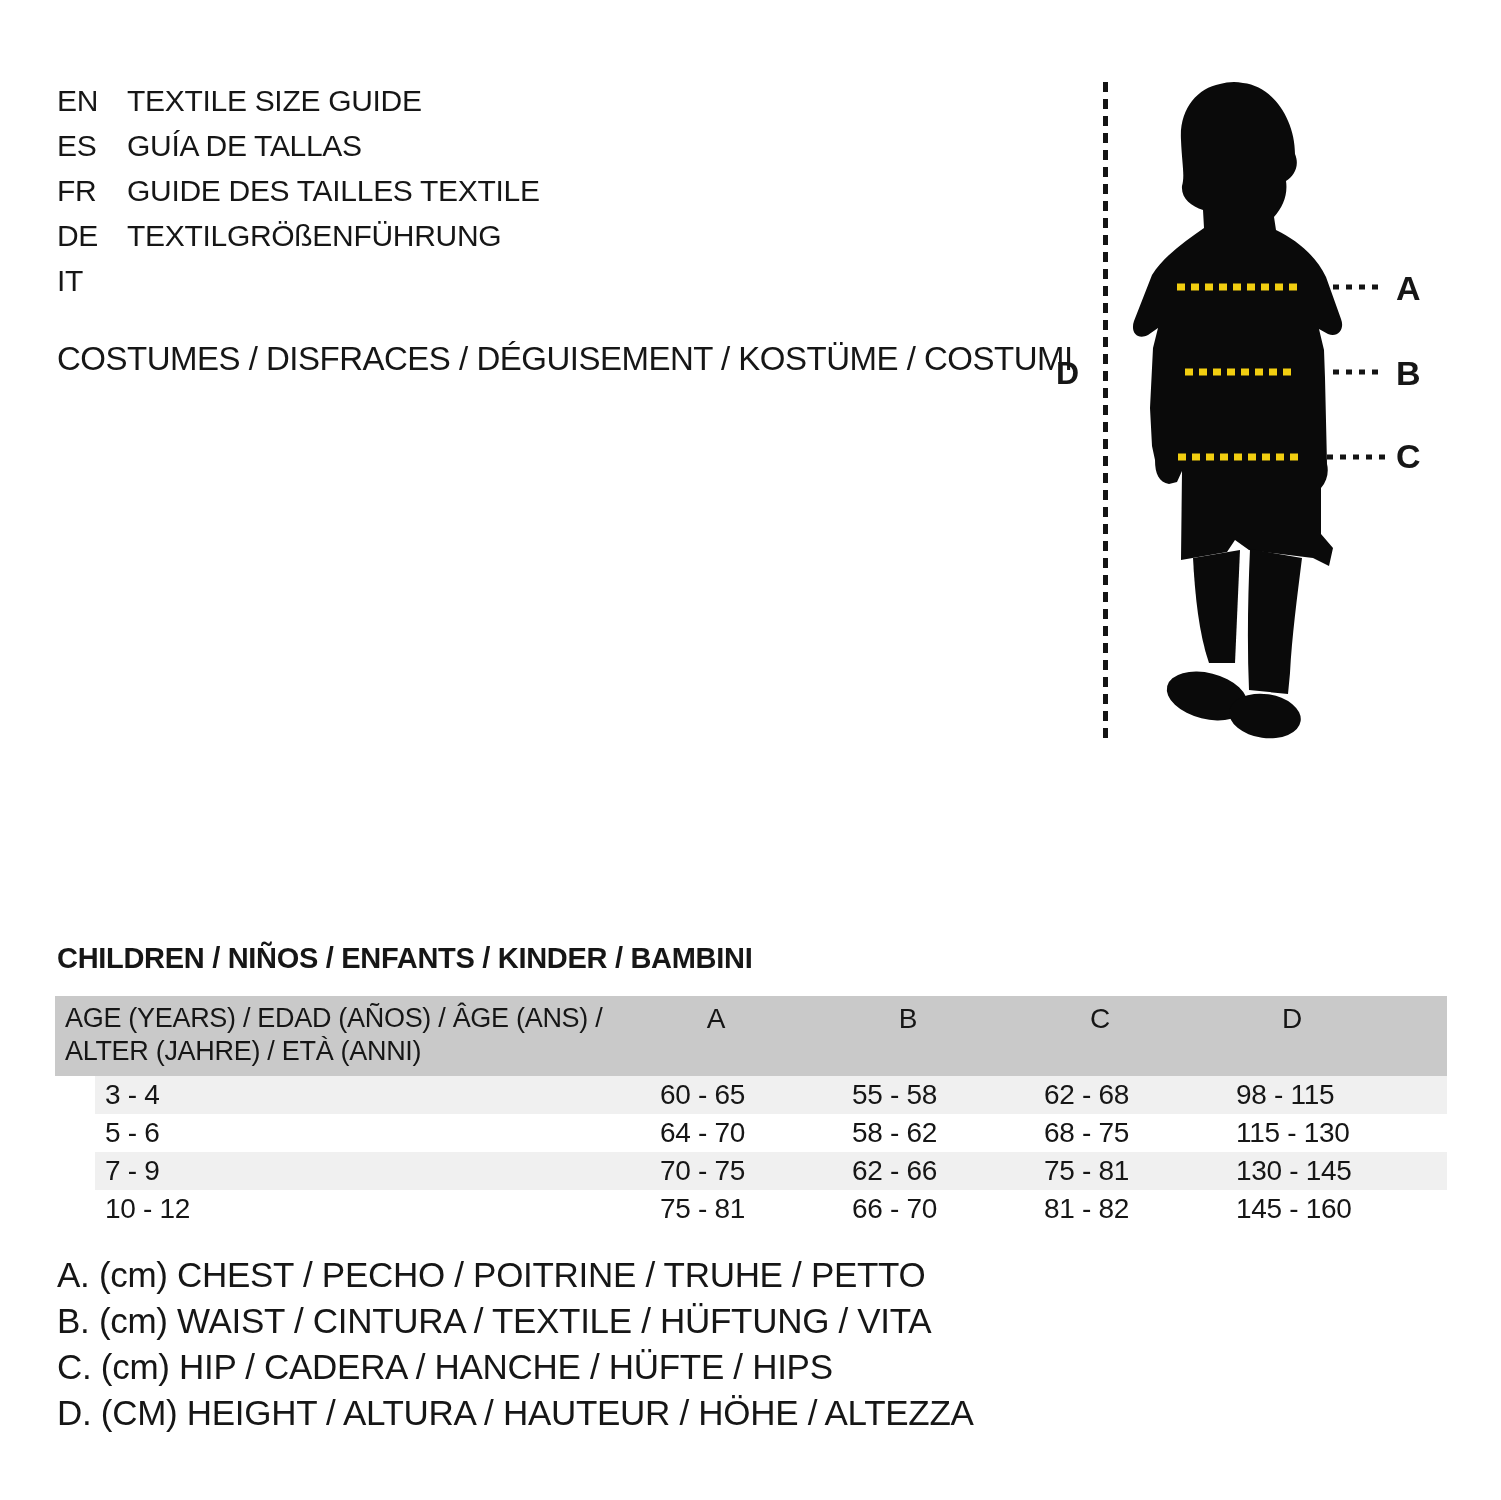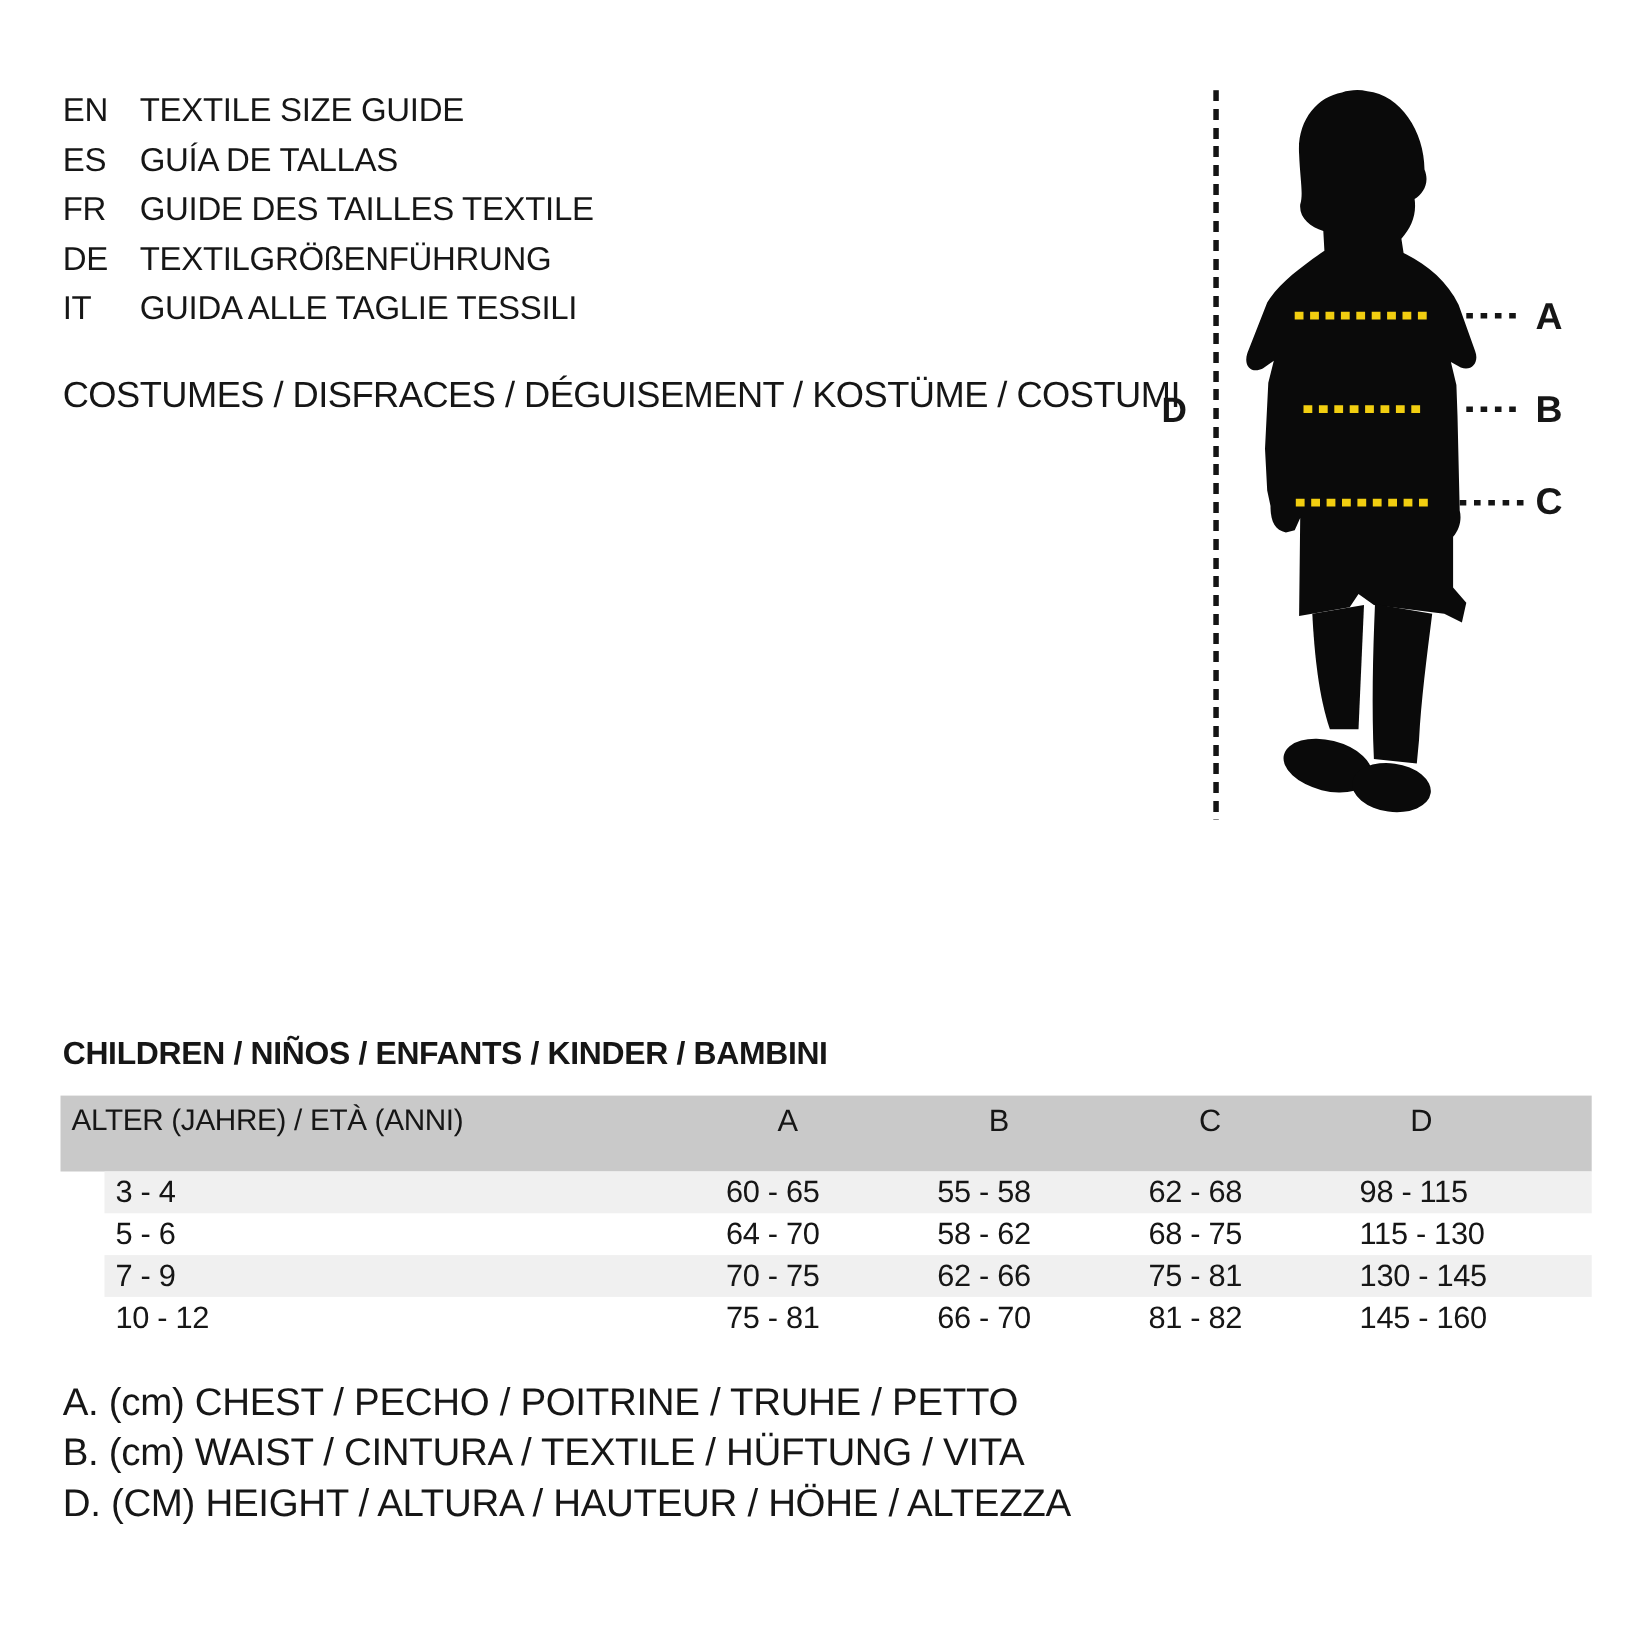--- a/index.html
+++ b/index.html
@@ -70,21 +70,20 @@
     <div class="lang-row">
       <span class="lang-code">FR</span>
       <span class="lang-label">GUIDE DES TAILLES TEXTILE</span>
     </div>
     <div class="lang-row">
       <span class="lang-code">DE</span>
       <span class="lang-label">TEXTILGRÖßENFÜHRUNG</span>
     </div>
     <div class="lang-row">
       <span class="lang-code">IT</span>
-      <span class="lang-label">GUIDA ALLE TAGLIE TESSILI</span>
     </div>
   </div>
 
   <div class="category">COSTUMES / DISFRACES / DÉGUISEMENT / KOSTÜME / COSTUMI</div>
 
   <div class="v-dash"></div>
   <div class="d-label">D</div>
 
   <svg class="sil" viewBox="0 0 270 675" aria-hidden="true">
     <g fill="#0a0a0a">
@@ -115,20 +114,21 @@
 
   <div class="m-label la">A</div>
   <div class="m-label lb">B</div>
   <div class="m-label lc">C</div>
 
   <div class="section-title">CHILDREN / NIÑOS / ENFANTS / KINDER / BAMBINI</div>
 
   <div class="size-table">
     <div class="t-head">
       <div class="c-age">
+        <div>AGE (YEARS) / EDAD (AÑOS) / ÂGE (ANS) /</div>
         <div>ALTER (JAHRE) / ETÀ (ANNI)</div>
       </div>
       <div class="c-col">A</div>
       <div class="c-col">B</div>
       <div class="c-col">C</div>
       <div class="c-col">D</div>
       <div class="c-sp"></div>
     </div>
 
     <div class="t-row">
@@ -161,16 +161,17 @@
       <div>66 - 70</div>
       <div>81 - 82</div>
       <div>145 - 160</div>
       <div></div>
     </div>
   </div>
 
   <div class="legend">
     <div class="legend-item">A. (cm) CHEST / PECHO / POITRINE / TRUHE / PETTO</div>
     <div class="legend-item">B. (cm) WAIST / CINTURA / TEXTILE / HÜFTUNG / VITA</div>
+    <div class="legend-item">C. (cm) HIP / CADERA / HANCHE / HÜFTE / HIPS</div>
     <div class="legend-item">D. (CM) HEIGHT / ALTURA / HAUTEUR / HÖHE / ALTEZZA</div>
   </div>
 
 </div>
 
 </body></html>

